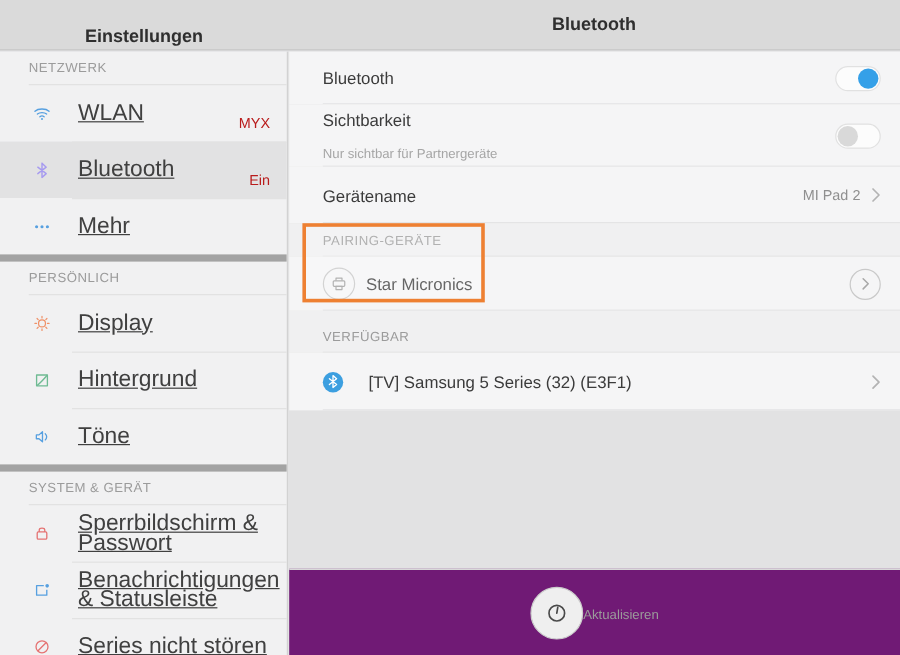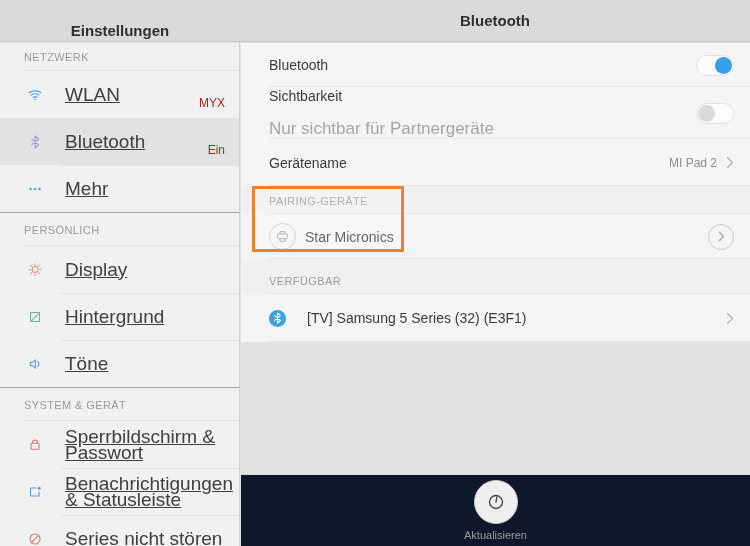--- a/index.html
+++ b/index.html
@@ -17,21 +17,21 @@
   .topbar .side-title { width:240px; display:flex; align-items:center; justify-content:center;
     font-size:15px; font-weight:bold; color:#2f2f2f;margin-top:20px; }
   .topbar .main-title { flex:1; display:flex; align-items:center; justify-content:center;
     font-size:15px; font-weight:bold; color:#2f2f2f; }
 
   
   .sidebar { position:absolute; left:0; top:43px; width:240px; height:503px;
     background:#f1f1f2; border-right:1px solid #d2d2d2; overflow:hidden; }
   .side-band { height:28px; display:flex; align-items:center; padding:0 0 0 24px;
     position:relative; }
-  .side-band.spaced { height:34px; border-top:1px solid #a3a3a3; }
+  .side-band.spaced { height:34px; border-top:6px solid #a3a3a3; }
   .side-band span { font-size:11px; color:#9b9b9b; letter-spacing:.4px; }
   .side-band::after { content:""; position:absolute; left:24px; right:0; bottom:0;
     border-bottom:1px solid #e2e2e2; }
   .side-item { height:47px; display:flex; align-items:center; position:relative;
     padding:0 14px 0 28px; cursor:default; }
   .side-item + .side-item::before { content:""; position:absolute; left:60px; right:0; top:0;
     border-top:1px solid #e2e2e2; }
   .side-item.selected { background:#e2e2e3; }
   .side-item .s-icon { width:14px; height:14px; flex:0 0 14px; display:flex;
     align-items:center; justify-content:center; }
@@ -44,21 +44,21 @@
   .m-row { background:#f5f5f6; display:flex; align-items:center;
     padding:0 16px 0 28px; position:relative; }
   .m-row::after { content:""; position:absolute; left:28px; right:0; bottom:0;
     border-bottom:1px solid #e4e4e5; }
   .m-band { background:#f0f0f1; display:flex; align-items:flex-end; padding:0 16px 7px 28px;
     position:relative; }
   .m-band::after { content:""; position:absolute; left:28px; right:0; bottom:0;
     border-bottom:1px solid #e4e4e5; }
   .m-band span { font-size:11px; color:#9b9b9b; letter-spacing:.4px; }
   .m-label { font-size:14px; color:#3b3b3b; }
-  .m-sub { font-size:17px; color:#a6a6a6; margin-top:15px;text-align:right; }
+  .m-sub { font-size:11px; color:#a6a6a6; margin-top:15px;text-align:right; }
   .m-value { font-size:12px; color:#8f8f8f; margin-left:auto; margin-right:9px; }
   .m-right { margin-left:auto; display:flex; align-items:center; }
 
   
   .toggle { width:38px; height:21px; border-radius:11px; background:#fcfcfc;
     border:1px solid #e1e1e1; position:relative; flex:0 0 38px; cursor:pointer; }
   .toggle .knob { position:absolute; top:1px; width:17px; height:17px; border-radius:50%; }
   .toggle.on .knob { right:1px; background:#35a0e8; }
   .toggle.off .knob { left:1px; background:#d9d9d9; }
 
@@ -66,22 +66,22 @@
   .circle-outline { width:27px; height:27px; border-radius:50%; border:1px solid #c7c7c7;
     display:flex; align-items:center; justify-content:center; flex:0 0 27px; }
   .bt-badge { width:17px; height:17px; border-radius:50%; background:#3c9fe0;
     display:flex; align-items:center; justify-content:center; flex:0 0 17px; }
   .chev-circle { width:26px; height:26px; border-radius:50%; border:1px solid #c9c9c9;
     display:flex; align-items:center; justify-content:center; }
 
   .empty-zone { flex:1; background:#e2e2e3; }
 
   
-  .footer { height:72px; background:#0f172a; border-top:1px solid #d9d9d9;
-    display:flex; flex-direction:column; align-items:center; justify-content:center; }
+  .footer { height:72px; background:#701a75; border-top:1px solid #d9d9d9;
+    display:flex; align-items:center; justify-content:center; }
   .refresh-btn { width:44px; height:44px; border-radius:50%; border:1px solid #cccccc;
     background:#efefef; display:flex; align-items:center; justify-content:center;
     cursor:pointer; }
   .footer .f-label { font-size:11px; color:#9b9b9b; margin-top:5px; }
 
   
   .annotation { position:absolute; left:252px; top:186px; width:152px; height:66px;
     border:3px solid #ee8032; box-shadow:inset 0 0 0 200px rgba(255,255,255,0.22);
     z-index:5; pointer-events:none; }
 

